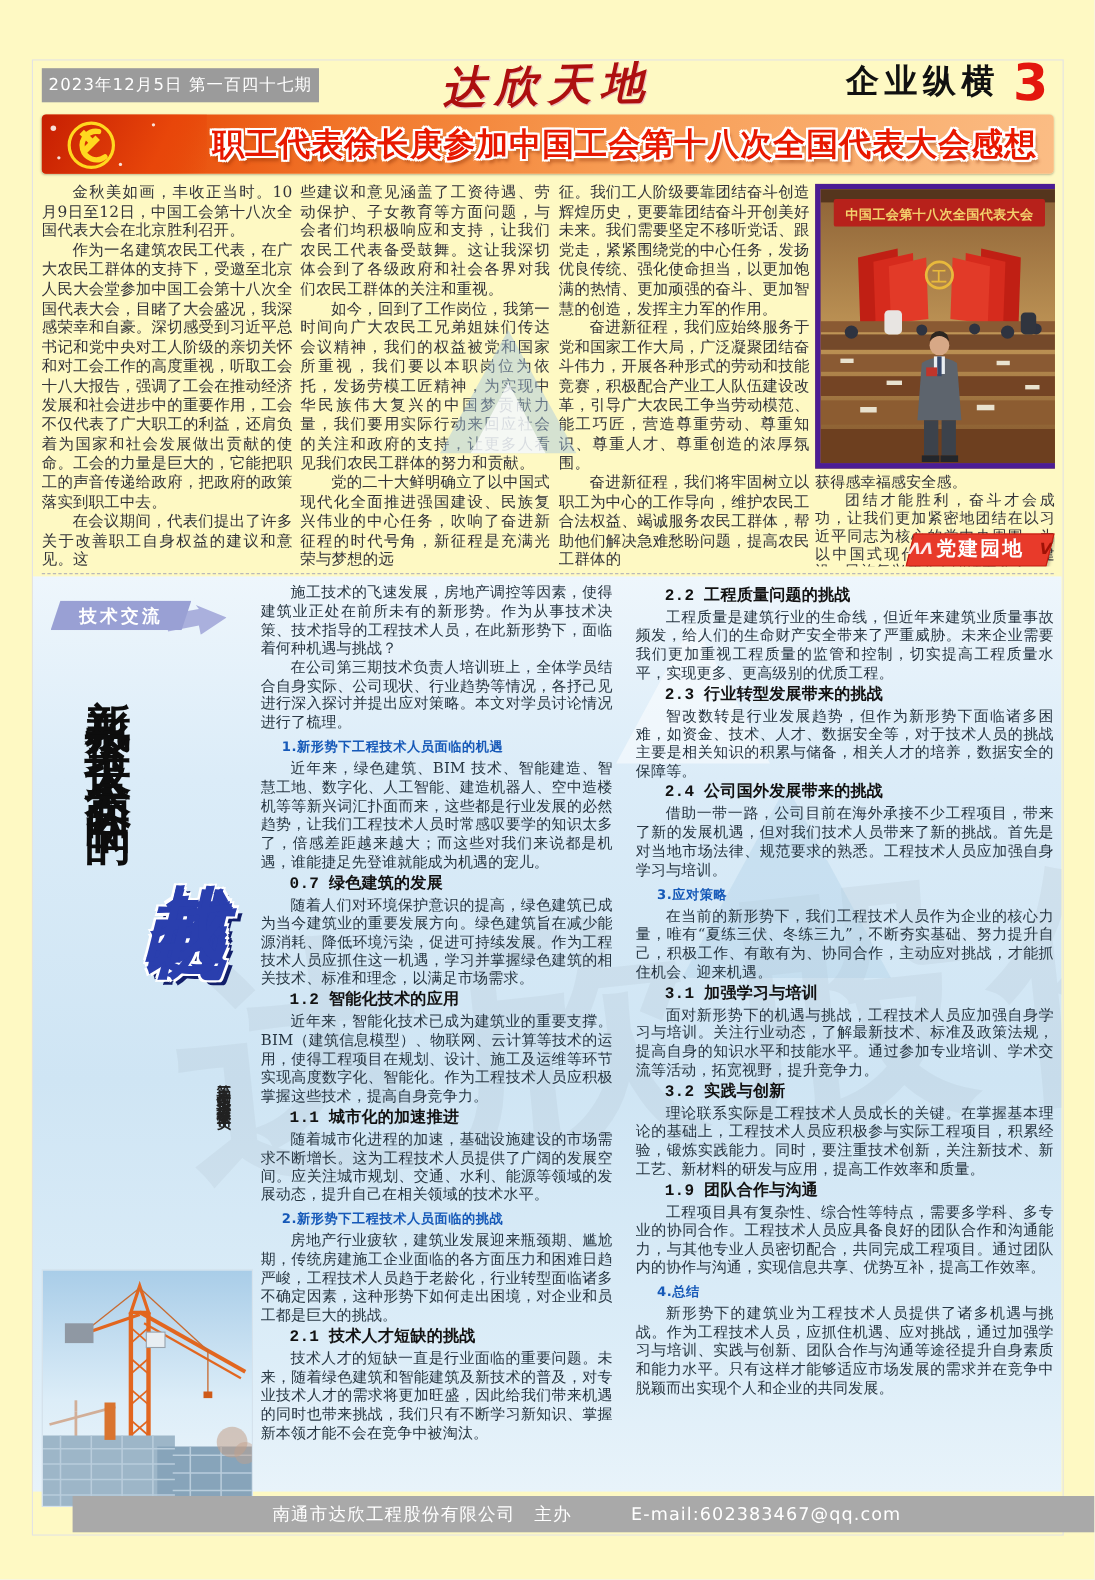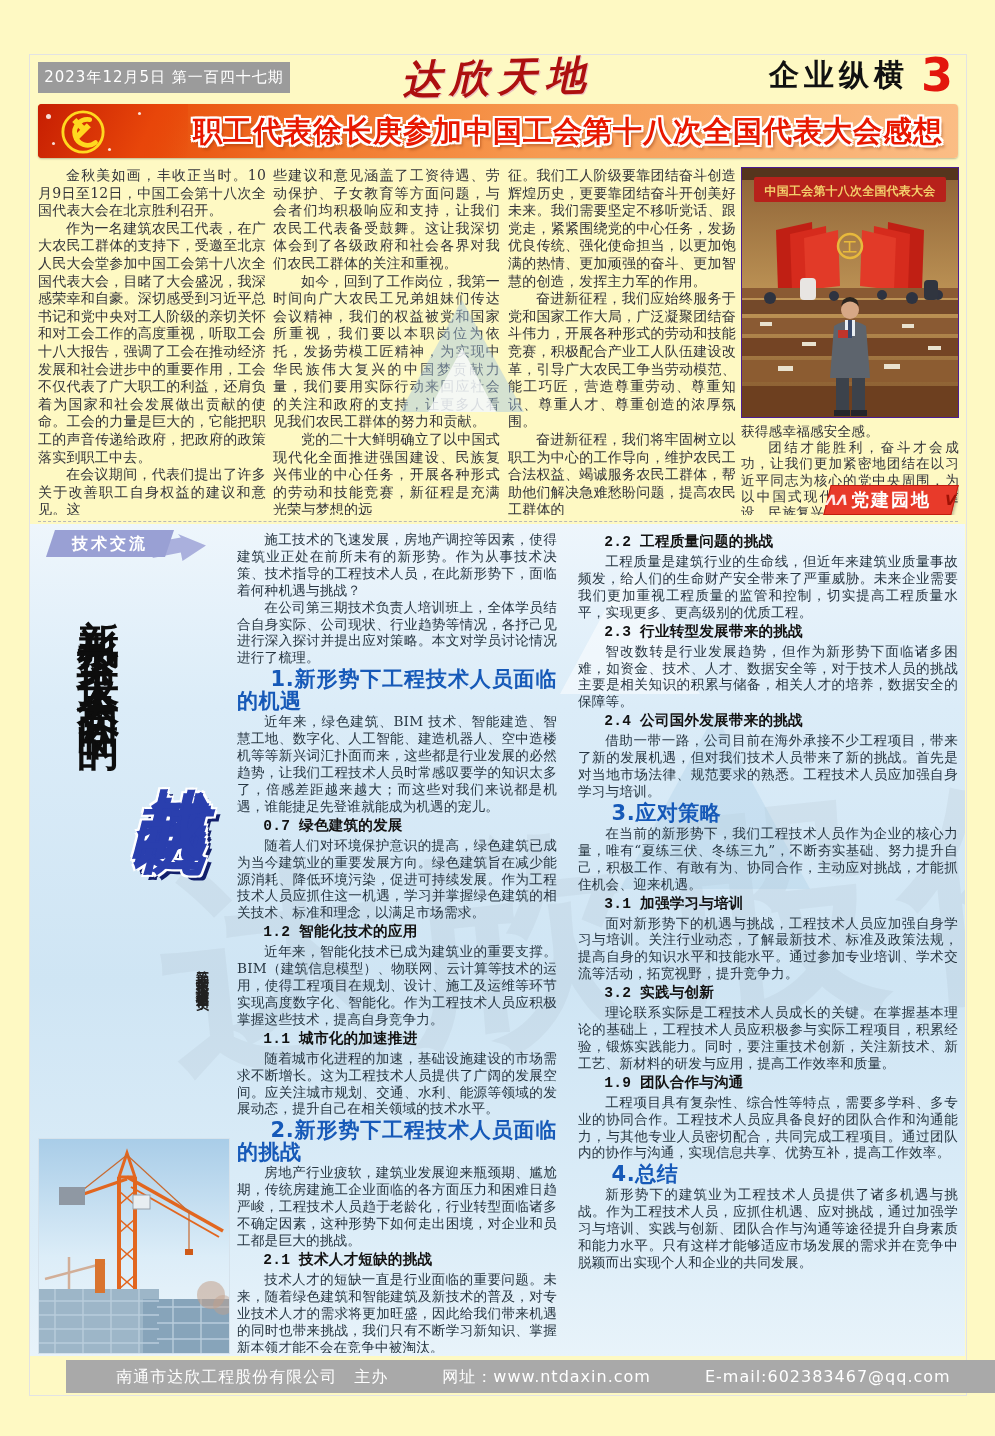--- a/index.html
+++ b/index.html
@@ -32,25 +32,25 @@
 
   
   .col{position:absolute;top:167px;height:348px;overflow:hidden;text-align:justify;color:#33343a;
        font-size:14px;line-height:17.6px;letter-spacing:.2px;}
   .c1{left:38px;width:228px;}
   .c2{left:273px;width:227px;}
   .c3{left:508px;width:228px;}
   .c4{left:741px;width:218px;font-size:13.6px;line-height:16.2px;}
   .blk.p{text-indent:2em;}
   .blk.pc{text-indent:0;}
-  .blk.h1{font-family:"DejaVu Sans",sans-serif;font-weight:bold;color:#1659b8;font-size:21px;line-height:22px;
+  .blk.h1{font-family:"DejaVu Sans",sans-serif;font-weight:bold;color:#1659b8;font-size:12px;line-height:22px;
           margin:2px 0 1px;text-indent:1.6em;letter-spacing:.5px;}
   .blk.h2{font-family:Liberation Mono, monospace;font-weight:bold;color:#121212;font-size:14.6px;line-height:21px;
           margin:1px 0 0;text-indent:1.8em;}
-  .photo{position:relative;width:216px;height:249px;border:1px solid #4c1d95;background:#9c713d;margin-bottom:5px;}
+  .photo{position:relative;width:216px;height:249px;border:5px solid #4c1d95;background:#9c713d;margin-bottom:5px;}
   .badge{position:absolute;right:4px;bottom:0;width:126px;height:28px;background:#e83a2a;border:1px solid #c21d0f;
          transform:skewX(-14deg);box-shadow:2px 2px 3px rgba(0,0,0,.25);z-index:3;}
   .badge-label{display:block;transform:skewX(14deg);color:#fff;font:bold 18px/27px "DejaVu Sans",sans-serif;
          text-align:center;letter-spacing:2px;}
   .badge .chev{position:absolute;top:5px;color:rgba(255,255,255,.9);font:bold 14px/18px "DejaVu Sans",sans-serif;}
   .badge .chev.l{left:-2px;} .badge .chev.r{right:-2px;color:#9e1206;}
   .dashed-sep{position:absolute;left:38px;top:521px;width:920px;border-top:1px dashed #b9b9b9;}
 
   
   .a2bg{position:absolute;left:30px;top:524px;width:935px;height:832px;
@@ -60,21 +60,21 @@
   .tri{position:absolute;width:0;height:0;}
   .tri1{left:400px;top:300px;border-left:62px solid transparent;border-right:62px solid transparent;
         border-bottom:112px solid rgba(165,198,226,.45);}
   .tri1b{left:428px;top:348px;border-left:34px solid transparent;border-right:34px solid transparent;
         border-bottom:64px solid rgba(255,255,255,.75);}
   .tri2{left:530px;top:40px;border-left:70px solid transparent;border-right:70px solid transparent;
         border-bottom:130px solid rgba(255,255,255,.5);}
   .tri3{left:590px;top:190px;border-left:95px solid transparent;border-right:95px solid transparent;
         border-bottom:175px solid rgba(173,205,230,.35);}
 
-  .a2-left{position:absolute;left:38px;top:528px;width:192px;height:826px;}
+  .a2-left{position:absolute;left:38px;top:544px;width:192px;height:826px;}
   .ribbon{position:absolute;left:8px;top:2px;width:128px;height:27px;background:#99a0d4;color:#fff;
           font:bold 16px/27px "DejaVu Sans",sans-serif;text-align:center;letter-spacing:3px;
           clip-path:polygon(7% 0,100% 0,93% 100%,0 100%);z-index:2;}
   .ribbon-arrow{position:absolute;left:112px;top:6px;width:56px;height:30px;background:#aab0dd;
           clip-path:polygon(0 30%,55% 12%,50% 0,100% 38%,58% 90%,55% 62%,5% 80%);z-index:1;}
   .vtitle{position:absolute;left:32px;top:58px;height:570px;writing-mode:vertical-rl;
           font-family:"DejaVu Sans",sans-serif;font-weight:900;font-size:42px;letter-spacing:11px;color:#0d0d0d;}
   .vtitle-art{position:absolute;left:84px;top:218px;height:430px;writing-mode:vertical-rl;
           font-family:"DejaVu Sans",sans-serif;font-weight:900;font-style:italic;font-size:72px;letter-spacing:-4px;
           color:#2a3fae;
@@ -123,21 +123,21 @@
   </div>
 
   <div class="col c1">
       <div class="blk p">金秋美如画，丰收正当时。10月9日至12日，中国工会第十八次全国代表大会在北京胜利召开。</div>
       <div class="blk p">作为一名建筑农民工代表，在广大农民工群体的支持下，受邀至北京人民大会堂参加中国工会第十八次全国代表大会，目睹了大会盛况，我深感荣幸和自豪。深切感受到习近平总书记和党中央对工人阶级的亲切关怀和对工会工作的高度重视，听取工会十八大报告，强调了工会在推动经济发展和社会进步中的重要作用，工会不仅代表了广大职工的利益，还肩负着为国家和社会发展做出贡献的使命。工会的力量是巨大的，它能把职工的声音传递给政府，把政府的政策落实到职工中去。</div>
       <div class="blk p">在会议期间，代表们提出了许多关于改善职工自身权益的建议和意见。这</div>
     </div>
   <div class="col c2">
       <div class="blk pc">些建议和意见涵盖了工资待遇、劳动保护、子女教育等方面问题，与会者们均积极响应和支持，让我们农民工代表备受鼓舞。这让我深切体会到了各级政府和社会各界对我们农民工群体的关注和重视。</div>
       <div class="blk p">如今，回到了工作岗位，我第一时间向广大农民工兄弟姐妹们传达会议精神，我们的权益被党和国家所重视，我们要以本职岗位为依托，发扬劳模工匠精神，为实现中华民族伟大复兴的中国梦贡献力量，我们要用实际行动来回应社会的关注和政府的支持，让更多人看见我们农民工群体的努力和贡献。</div>
-      <div class="blk p">党的二十大鲜明确立了以中国式现代化全面推进强国建设、民族复兴伟业的中心任务，开展各种形式的劳动和技能竞赛，新征程是充满光荣与梦想的远</div>
+      <div class="blk p">党的二十大鲜明确立了以中国式现代化全面推进强国建设、民族复兴伟业的中心任务，吹响了奋进新征程的时代号角，新征程是充满光荣与梦想的远</div>
     </div>
   <div class="col c3">
       <div class="blk pc">征。我们工人阶级要靠团结奋斗创造辉煌历史，更要靠团结奋斗开创美好未来。我们需要坚定不移听党话、跟党走，紧紧围绕党的中心任务，发扬优良传统、强化使命担当，以更加饱满的热情、更加顽强的奋斗、更加智慧的创造，发挥主力军的作用。</div>
       <div class="blk p">奋进新征程，我们应始终服务于党和国家工作大局，广泛凝聚团结奋斗伟力，开展各种形式的劳动和技能竞赛，积极配合产业工人队伍建设改革，引导广大农民工争当劳动模范、能工巧匠，营造尊重劳动、尊重知识、尊重人才、尊重创造的浓厚氛围。</div>
       <div class="blk p">奋进新征程，我们将牢固树立以职工为中心的工作导向，维护农民工合法权益、竭诚服务农民工群体，帮助他们解决急难愁盼问题，提高农民工群体的</div>
     </div>
   <div class="col c4">
     <div class="photo">
       <svg viewBox="0 0 216 249" width="216" height="249">
         <defs>
@@ -331,16 +331,15 @@
       <div class="blk h2">3.2 实践与创新</div>
       <div class="blk p">理论联系实际是工程技术人员成长的关键。在掌握基本理论的基础上，工程技术人员应积极参与实际工程项目，积累经验，锻炼实践能力。同时，要注重技术创新，关注新技术、新工艺、新材料的研发与应用，提高工作效率和质量。</div>
       <div class="blk h2">1.9 团队合作与沟通</div>
       <div class="blk p">工程项目具有复杂性、综合性等特点，需要多学科、多专业的协同合作。工程技术人员应具备良好的团队合作和沟通能力，与其他专业人员密切配合，共同完成工程项目。通过团队内的协作与沟通，实现信息共享、优势互补，提高工作效率。</div>
       <div class="blk h1">4.总结</div>
       <div class="blk p">新形势下的建筑业为工程技术人员提供了诸多机遇与挑战。作为工程技术人员，应抓住机遇、应对挑战，通过加强学习与培训、实践与创新、团队合作与沟通等途径提升自身素质和能力水平。只有这样才能够适应市场发展的需求并在竞争中脱颖而出实现个人和企业的共同发展。</div>
     </div>
 
   <div class="footer">
     <span>南通市达欣工程股份有限公司　主办</span>
-    <span>网址：www.ntdaxin.com</span>
     <span>E-mail:602383467@qq.com</span>
   </div>
 </div>
 
 </body></html>

